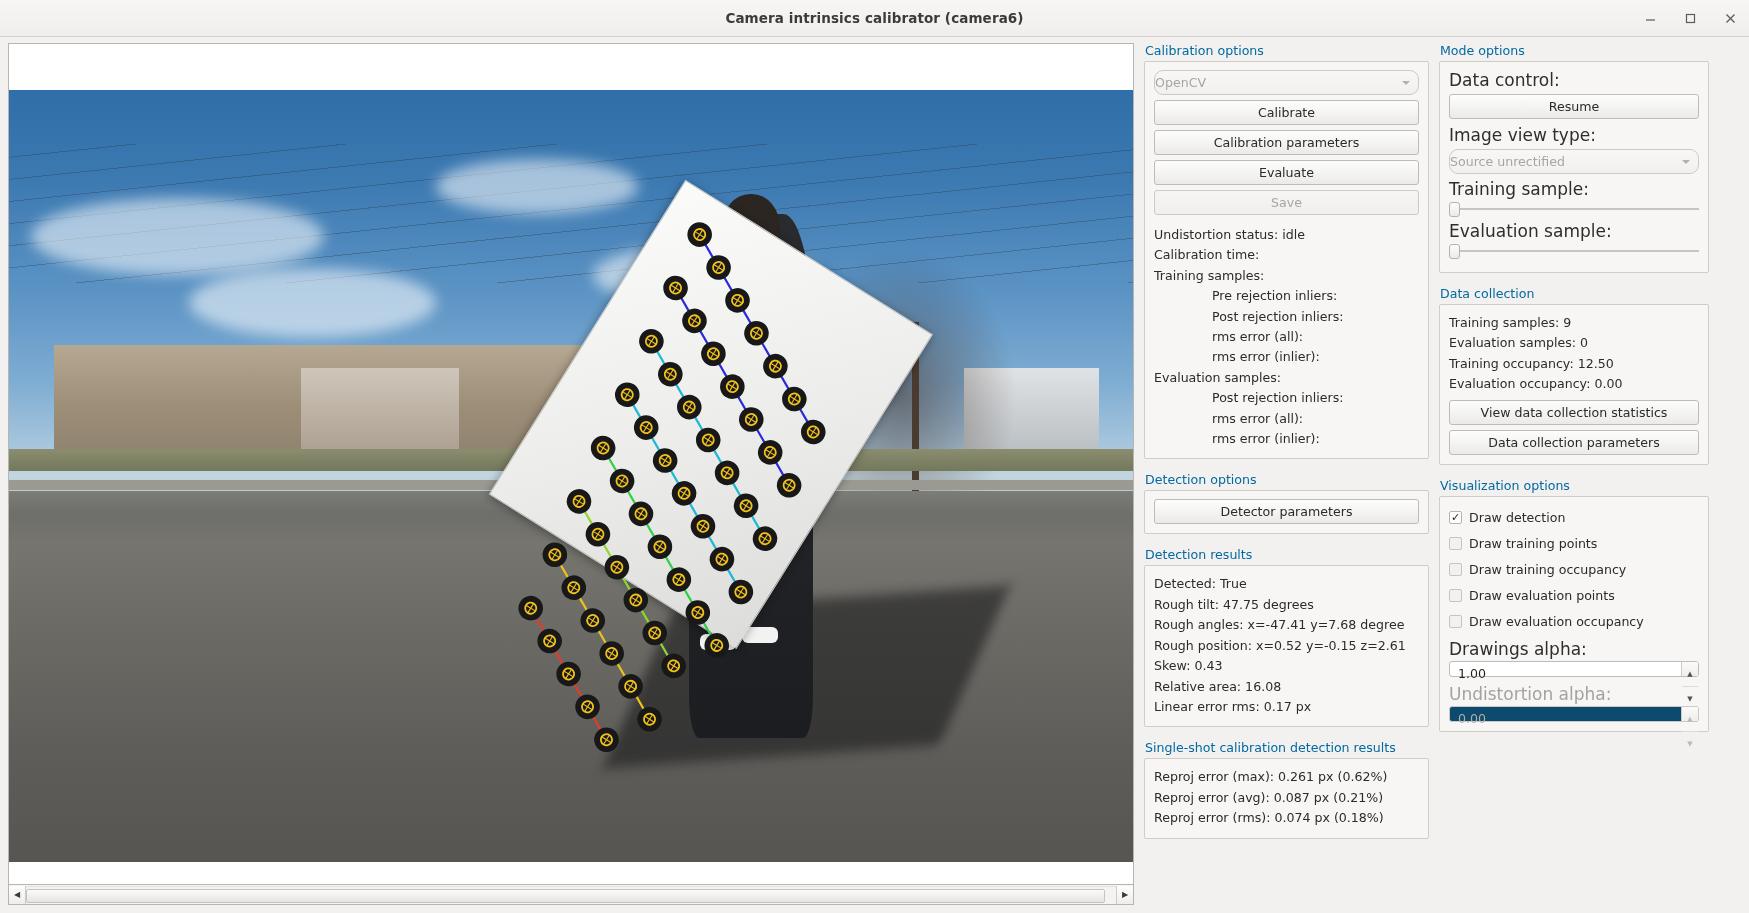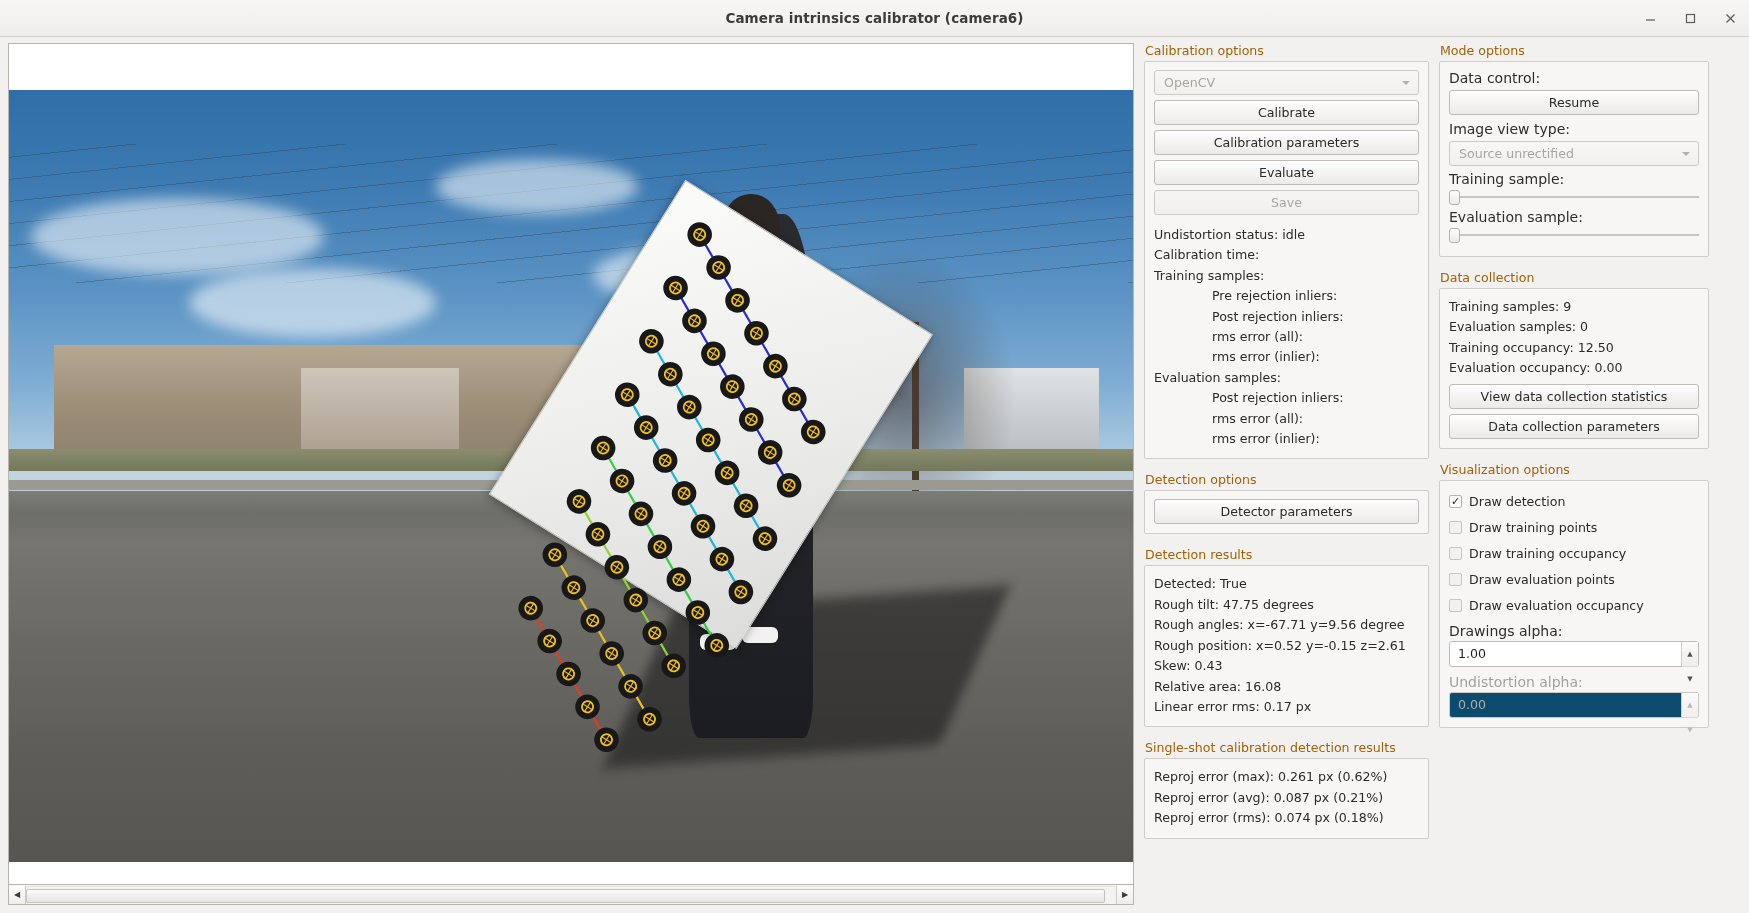--- a/index.html
+++ b/index.html
@@ -178,30 +178,30 @@
     background: linear-gradient(to bottom,#fbfbfa,#e6e4e1);
     border: 1px solid #c6c3be; border-radius: 2px;
   }
 
   
   .panel-col { display: flex; flex-direction: column; gap: 13px; }
   .col-mid { width: 285px; }
   .col-right { width: 270px; }
 
   .group-title {
-    font-size: 12.6px; color: #a16207; margin-bottom: 3px;
+    font-size: 12.6px; color: #0369a1; margin-bottom: 3px;
     padding-left: 1px;
   }
   .group-box {
     border: 1px solid #d0cdc8;
     background: #f7f6f5;
     border-radius: 2px;
     padding: 8px 9px 9px 9px;
   }
-  .frame-label { font-size: 14px; color: #2e2e2c; }
+  .frame-label { font-size: 17px; color: #2e2e2c; }
   .frame-label.dim { color: #a5a29d; }
 
   .btn {
     display: block; width: 100%;
     height: 25px;
     font-family: inherit;
     font-size: 12.6px;
     color: #2b2b29;
     background: linear-gradient(to bottom,#fdfdfd 0%,#f4f3f2 55%,#ebeae8 100%);
     border: 1px solid #bfbcb7;
@@ -215,26 +215,25 @@
     color: #a9a6a1;
     background: linear-gradient(to bottom,#f6f5f4,#f0efed);
     border-color: #cdcac5;
     cursor: default;
   }
 
   .combo {
     position: relative;
     height: 25px;
     border: 1px solid #cdcac5;
-    border-radius: 3px;
+    border-radius: 9px;
     background: linear-gradient(to bottom,#f8f7f6,#f1f0ee);
     font-size: 12.6px;
     color: #a9a6a1;
     line-height: 23px;
-    padding-left: 9px;
     cursor: default;
     margin-bottom: 5px;
   }
   .combo .arrow {
     position: absolute; right: 8px; top: 10px;
     width: 0; height: 0;
     border-left: 4px solid transparent;
     border-right: 4px solid transparent;
     border-top: 4px solid #b4b1ac;
   }
@@ -278,21 +277,21 @@
     border-radius: 2px;
     display: flex; align-items: center; justify-content: center;
     font-size: 11px; color: #1d1d1b; line-height: 1;
   }
   .cbox.empty { background: #f2f1ef; border-color: #c7c4bf; }
   .cblabel { font-size: 12.6px; color: #2b2b29; text-align: center; }
 
   
   .spin {
     position: relative;
-    height: 26px;
+    height: 16px;
     border: 1px solid #bfbcb7;
     border-radius: 3px;
     background: #ffffff;
     font-size: 12.6px;
     color: #1f1f1d;
     line-height: 24px;
     padding-left: 8px;
     margin-top: 2px;
   }
   .spin.dim { background: #0c4a6e; color: #b2afaa; border-color: #cdcac5; }
@@ -630,21 +629,21 @@
       <div class="group-box">
         <button class="btn">Detector parameters</button>
       </div>
     </div>
 
     <div>
       <div class="group-title">Detection results</div>
       <div class="group-box">
         <div class="stat-line">Detected: True</div>
         <div class="stat-line">Rough tilt: 47.75 degrees</div>
-        <div class="stat-line">Rough angles: x=-67.71 y=9.56 degree</div>
+        <div class="stat-line">Rough angles: x=-47.41 y=7.68 degree</div>
         <div class="stat-line">Rough position: x=0.52 y=-0.15 z=2.61</div>
         <div class="stat-line">Skew: 0.43</div>
         <div class="stat-line">Relative area: 16.08</div>
         <div class="stat-line">Linear error rms: 0.17 px</div>
       </div>
     </div>
 
     <div>
       <div class="group-title">Single-shot calibration detection results</div>
       <div class="group-box">

